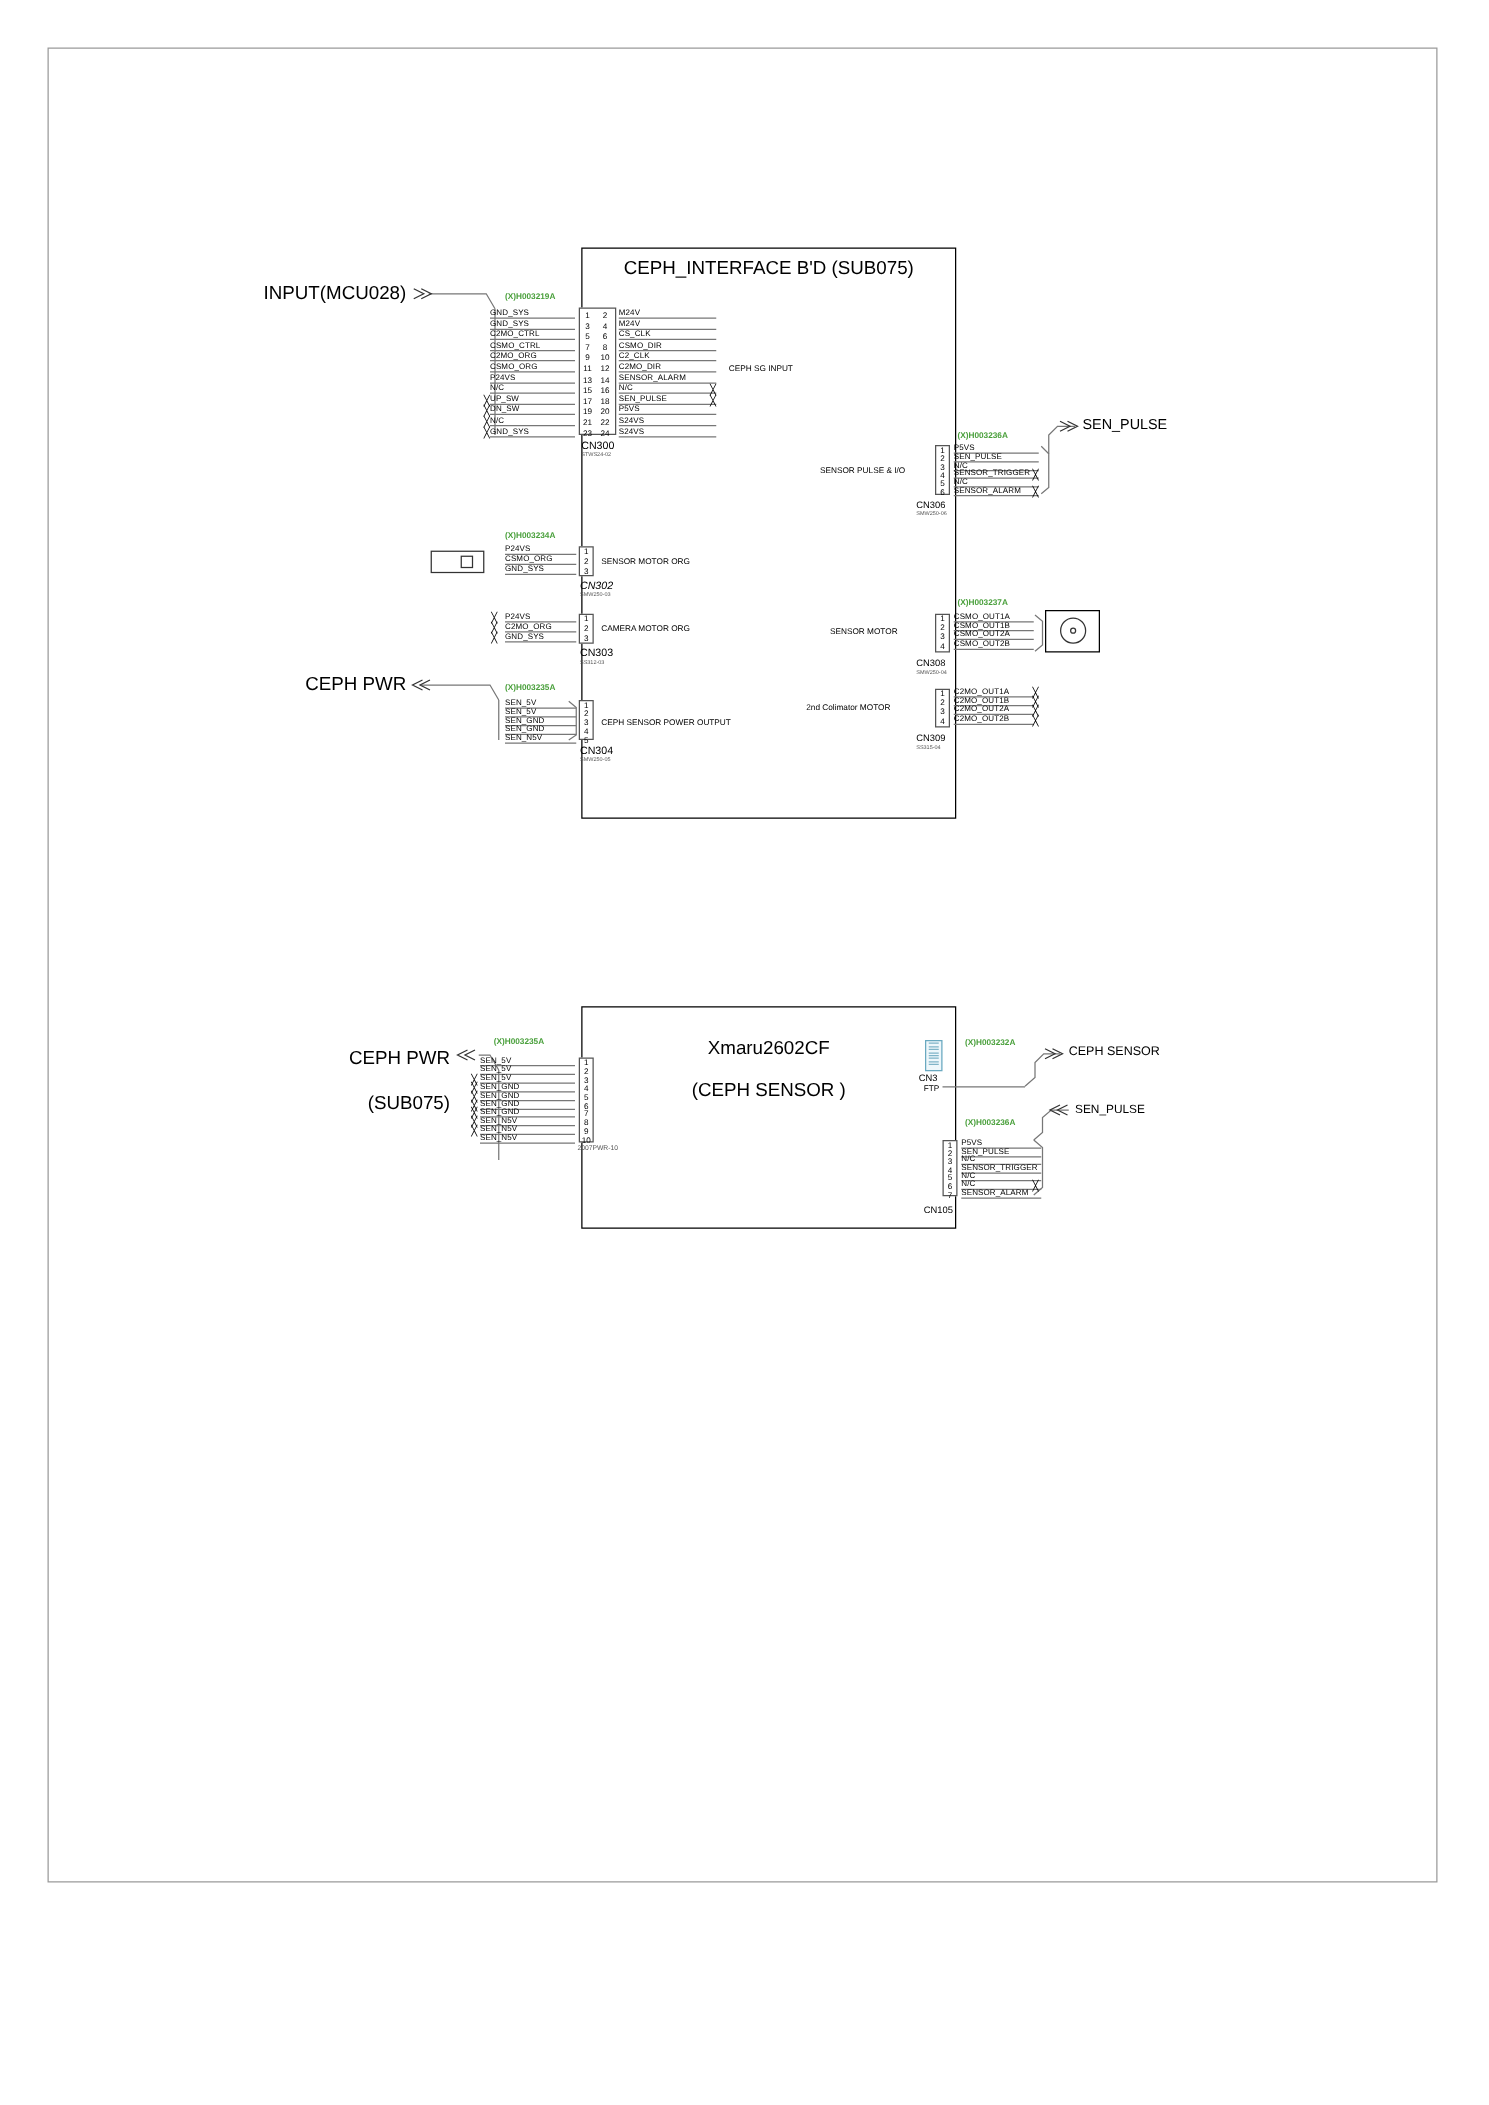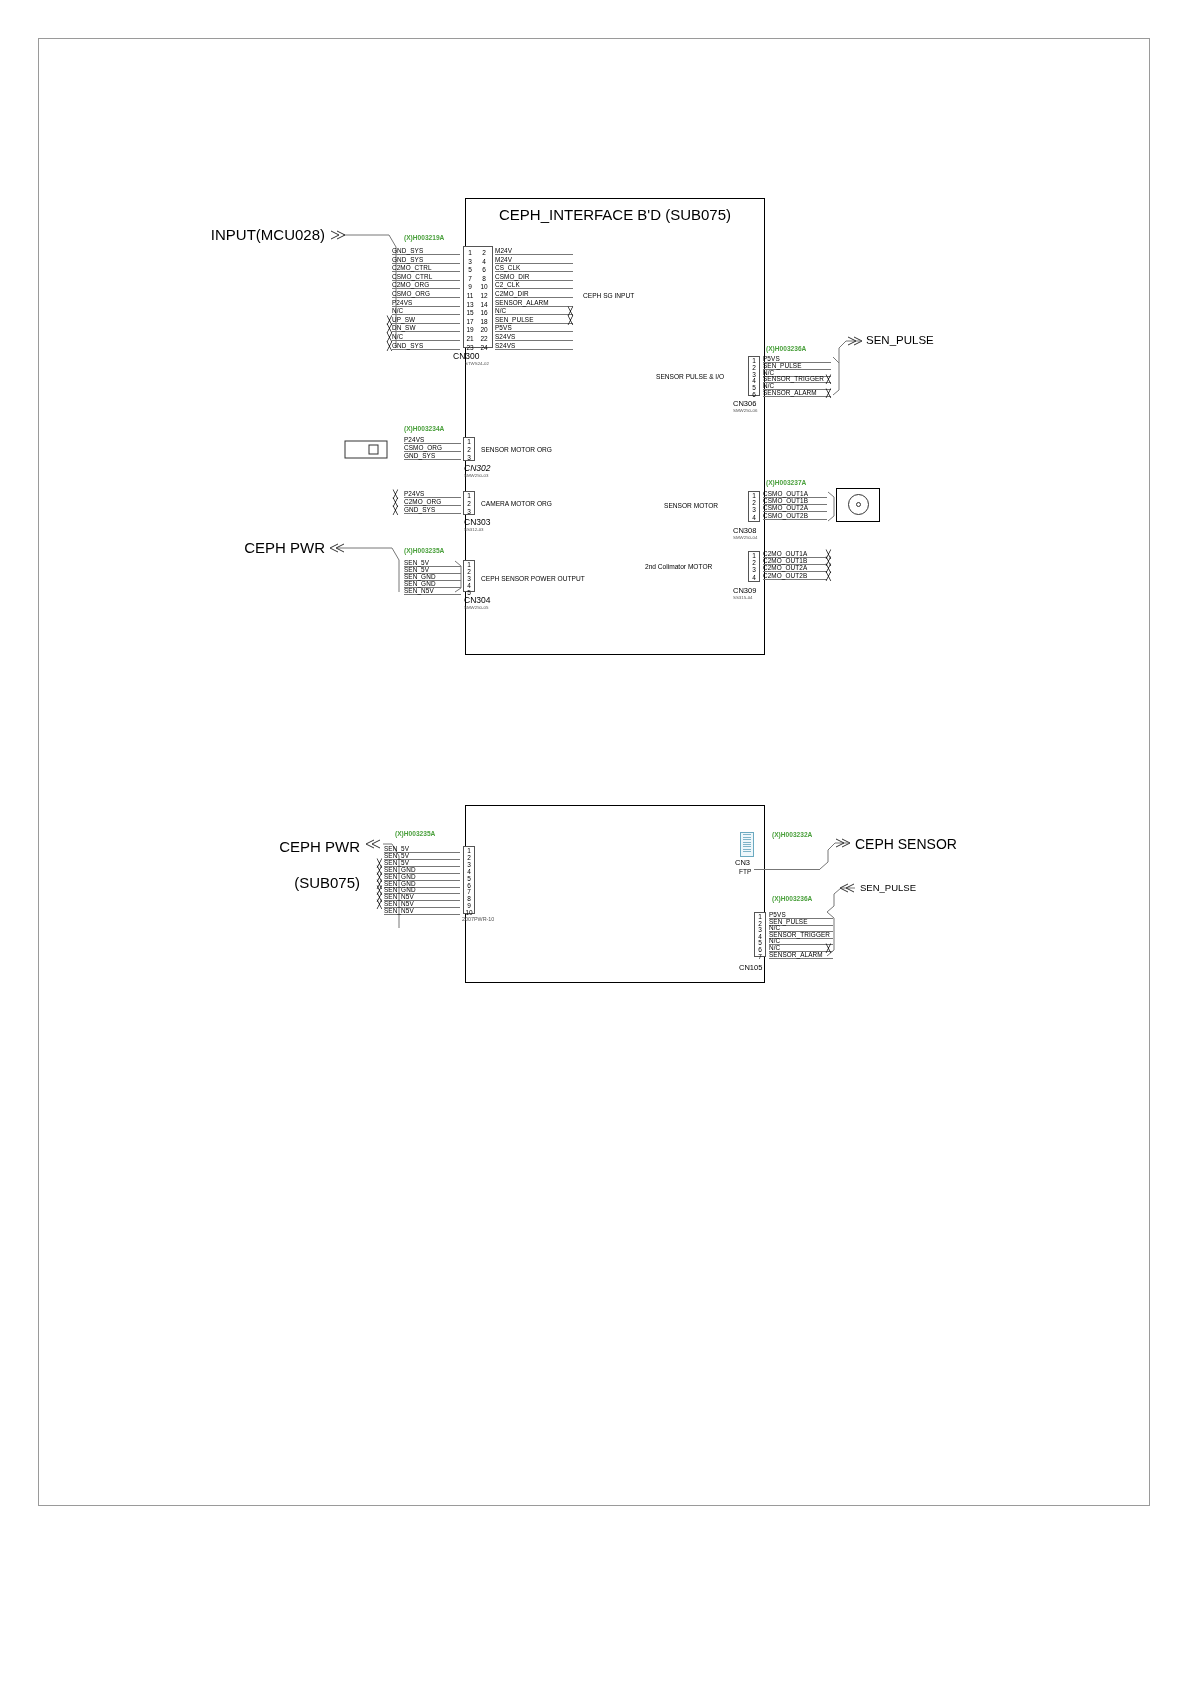--- a/index.html
+++ b/index.html
@@ -95,21 +95,21 @@
 
   <div class="blk" style="left:465px;top:198px;width:300px;height:457px;"></div>
   <div class="blk-title" style="left:465px;top:206px;width:300px;">CEPH_INTERFACE B'D (SUB075)</div>
 
   <div class="bigleft" style="left:125px;top:226px;width:200px;">INPUT(MCU028)</div>
 
   <div class="bigleft" style="left:125px;top:539px;width:200px;">CEPH PWR</div>
 
   <div class="partno" style="left:404px;top:234px;">(X)H003219A</div>
   <div class="pinbox" style="left:463px;top:246px;width:30px;height:102px;"></div>
-  <div class="cnref" style="left:453px;top:351px;">CN300</div>
+  <div class="cnref" style="left:465px;top:351px;">CN300</div>
   <div class="cnsub" style="left:465px;top:361px;">STWS24-02</div>
   <div class="lbl" style="left:583px;top:292px;">CEPH SG INPUT</div>
   <div id="cn300-left">
       <div class="pinnum" style="left: 463px; top: 249px; width: 14px;">1</div>
       <div class="sig sig-u" style="left: 392px; top: 247px; width: 68px;">GND_SYS</div>
       <div class="pinnum" style="left: 463px; top: 257.6px; width: 14px;">3</div>
       <div class="sig sig-u" style="left: 392px; top: 255.6px; width: 68px;">GND_SYS</div>
       <div class="pinnum" style="left: 463px; top: 266.2px; width: 14px;">5</div>
       <div class="sig sig-u" style="left: 392px; top: 264.2px; width: 68px;">C2MO_CTRL</div>
       <div class="pinnum" style="left: 463px; top: 274.8px; width: 14px;">7</div>
@@ -267,20 +267,24 @@
       <div class="xmark" style="left: 826px; top: 558.2px;">╳</div>
       <div class="pinnum" style="left: 748px; top: 566.4px; width: 12px;">3</div>
       <div class="sig sig-u" style="left: 763px; top: 564.4px; width: 64px;">C2MO_OUT2A</div>
       <div class="xmark" style="left: 826px; top: 565.4px;">╳</div>
       <div class="pinnum" style="left: 748px; top: 573.6px; width: 12px;">4</div>
       <div class="sig sig-u" style="left: 763px; top: 571.6px; width: 64px;">C2MO_OUT2B</div>
       <div class="xmark" style="left: 826px; top: 572.6px;">╳</div>
     </div>
 
   <div class="blk" style="left:465px;top:805px;width:300px;height:178px;"></div>
+  <div class="blk-title" style="left:465px;top:813px;width:300px;">
+    <span>Xmaru2602CF</span><br>
+    <span>(CEPH SENSOR )</span>
+  </div>
 
   <div class="bigleft" style="left:150px;top:820px;width:210px;">
     <span>CEPH PWR</span><br>
     <span>(SUB075)</span>
   </div>
 
   <div class="partno" style="left:395px;top:830px;">(X)H003235A</div>
   <div class="pinbox" style="left:463px;top:846px;width:12px;height:68px;"></div>
   <div class="cnsub" style="left:462px;top:916px;font-size:5.4px;">2007PWR-10</div>
   <div id="cn2007pwr-pins">
@@ -319,21 +323,21 @@
       <i></i>
       <i></i>
       <i></i>
       <i></i>
       <i></i>
       <i></i>
   </div>
   <div class="cnref" style="left:735px;top:858px;font-size:7.5px;">CN3</div>
   <div class="lbl" style="left:739px;top:868px;">FTP</div>
   <div class="partno" style="left:772px;top:831px;">(X)H003232A</div>
-  <div class="bigright" style="left:855px;top:836px;font-size:14px;">CEPH SENSOR</div>
+  <div class="bigright" style="left:855px;top:836px;font-size:10px;">CEPH SENSOR</div>
   <div class="hline" style="left:754px;top:869px;width:66px;"></div>
 
   <div class="partno" style="left:772px;top:895px;">(X)H003236A</div>
   <div class="pinbox" style="left:754px;top:912px;width:12px;height:45px;"></div>
   <div class="cnref" style="left:739px;top:963px;font-size:7.5px;">CN105</div>
   <div class="bigright" style="left:860px;top:882px;font-size:9.5px;">SEN_PULSE</div>
   <div id="cn105-pins">
       <div class="pinnum" style="left: 754px; top: 913px; width: 12px;">1</div>
       <div class="sig sig-u" style="left: 769px; top: 911px; width: 64px;">P5VS</div>
       <div class="pinnum" style="left: 754px; top: 919.6px; width: 12px;">2</div>

